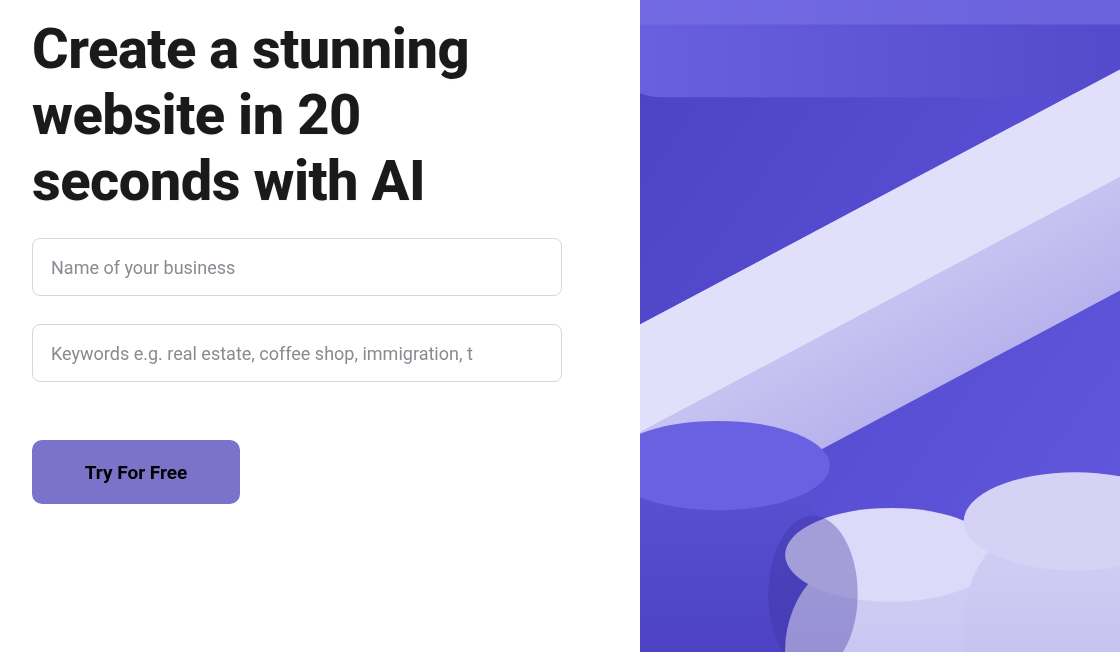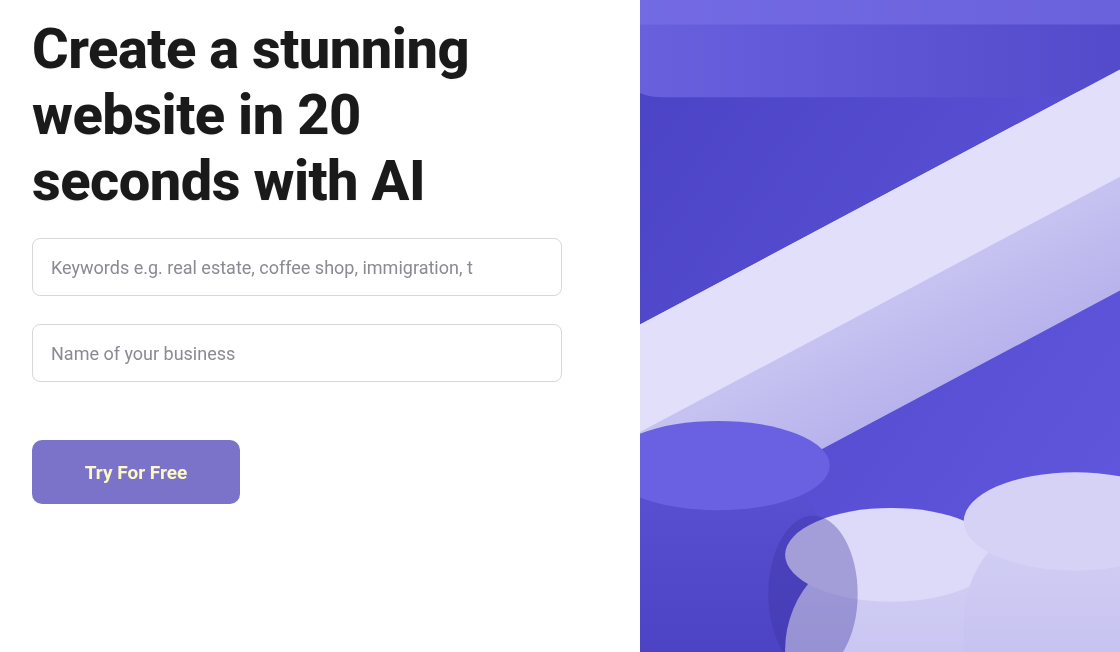--- a/index.html
+++ b/index.html
@@ -61,21 +61,21 @@
       outline: none;
     }
     .text-input::placeholder {
       color: #8a8a92;
     }
     .cta-button {
       margin-top: 30px;
       width: 208px;
       height: 64px;
       background: #7a73c9;
-      color: #fef9c3;
+      color: #000000;
       font-size: 19px;
       font-weight: 700;
       border: none;
       border-radius: 10px;
       cursor: pointer;
       font-family: inherit;
     }
     .right-panel {
       flex: 1;
       position: relative;
@@ -89,22 +89,22 @@
       height: 100%;
     }
   </style>
 </head>
 <body>
 
 <div class="container">
   <div class="left-panel">
     <h1 class="headline">Create a stunning website in 20 seconds with AI</h1>
     <div class="form">
+      <input type="text" class="text-input" placeholder="Name of your business" style="">
       <input type="text" class="text-input" placeholder="Keywords e.g. real estate, coffee shop, immigration, t" style="">
-      <input type="text" class="text-input" placeholder="Name of your business" style="">
       <button class="cta-button">Try For Free</button>
     </div>
   </div>
   <div class="right-panel">
     <svg class="hero-art" viewBox="0 0 430 610" preserveAspectRatio="xMidYMid slice">
       <defs>
         <linearGradient id="bgGrad" x1="0" y1="0" x2="1" y2="1">
           <stop offset="0%" stop-color="#4a42c4"></stop>
           <stop offset="100%" stop-color="#6359e0"></stop>
         </linearGradient>

